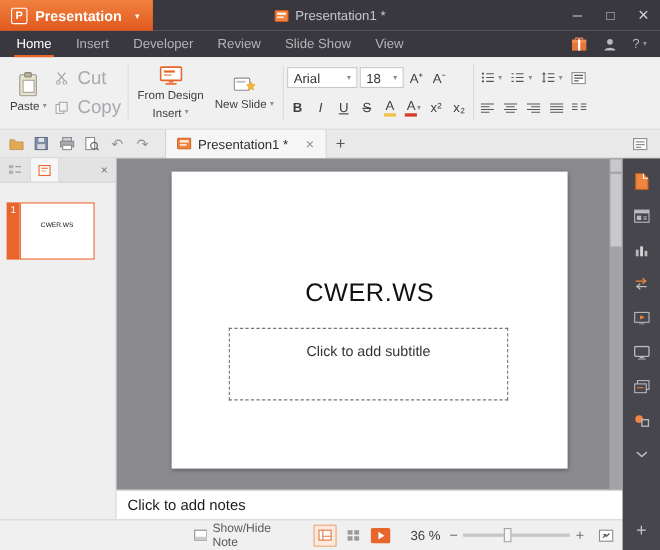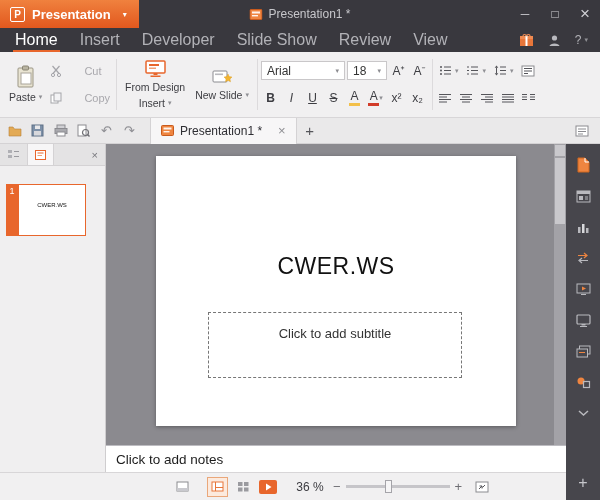--- a/index.html
+++ b/index.html
@@ -14,36 +14,36 @@
   .app-logo{width:15px;height:15px;border:1.5px solid #fff;border-radius:2px;color:#fff;font-size:10px;font-weight:bold;display:flex;align-items:center;justify-content:center}
   .app-name{color:#fff;font-weight:bold;font-size:13px}
   .app-caret{color:#fff;font-size:8px;margin-left:5px}
   .tb-center{position:absolute;left:50%;transform:translateX(-50%);display:flex;align-items:center;gap:6px;color:#c7c7cb;font-size:12px}
   .win-controls{margin-left:auto;display:flex;height:100%}
   .win-btn{width:30px;display:flex;align-items:center;justify-content:center;color:#cfcfd3;font-size:12px}
   .win-btn.close{font-size:17px}
 
   
   .menubar{height:24px;background:#39383e;display:flex;align-items:stretch;padding-left:4px;flex:0 0 auto}
-  .mtab{padding:0 11px;display:flex;align-items:center;color:#b2b2b7;font-size:16px;position:relative}
+  .mtab{padding:0 11px;display:flex;align-items:center;color:#b2b2b7;font-size:12px;position:relative}
   .mtab.active{color:#fff}
   .mtab.active::after{content:"";position:absolute;left:9px;right:9px;bottom:0;height:2px;background:#e8662c}
   .menu-right{margin-left:auto;display:flex;align-items:center;gap:14px;padding-right:12px}
   .help{color:#b2b2b7;font-size:12px;display:flex;align-items:center;gap:3px}
   .mini-caret{font-size:7px;color:#8f8f94}
 
   
   .ribbon{height:66px;border-bottom:1px solid #d8d6d8;display:flex;align-items:stretch;padding:3px 4px;background:#f1f0f1;flex:0 0 auto;overflow:hidden}
   .rsep{width:1px;background:#dcdadc;margin:4px 3px;flex:0 0 auto}
   .rbig{display:flex;flex-direction:column;align-items:center;justify-content:center;gap:3px;font-size:10.5px;color:#3d3d42;padding:0 5px;text-align:center;line-height:1.15}
   .rbig .lbl-row{display:flex;align-items:center;gap:3px}
   .rbig.disabled{color:#a9a8ad}
   .rcol{display:flex;flex-direction:column;justify-content:space-around;padding:2px 0}
   .rrow{display:flex;align-items:center;gap:2px}
-  .sbtn{display:flex;align-items:flex-end;gap:22px;font-size:11px;padding:1px 3px}
+  .sbtn{display:flex;align-items:center;gap:8px;font-size:17px;padding:1px 3px}
   .sbtn.disabled{color:#a9a8ad}
   .combo{background:#fff;border:1px solid #c9c7c9;height:19px;display:flex;align-items:center;padding:0 5px;font-size:12px;color:#333;gap:4px}
   .combo .cc{margin-left:auto;color:#8b8b90;font-size:7px}
   .fbtn{min-width:19px;height:19px;display:flex;align-items:center;justify-content:center;font-size:12px;color:#3d3d42;padding:0 1px}
   .fbtn.b{font-weight:bold}.fbtn.i{font-style:italic}.fbtn.u span{text-decoration:underline}.fbtn.s span{text-decoration:line-through}
   .abar{display:flex;flex-direction:column;align-items:center;line-height:1}
   .abar .bar{width:11px;height:3px;margin-top:1px}
   .dd{display:flex;align-items:center;gap:3px;padding:1px 3px}
 
   
@@ -68,21 +68,21 @@
   .thumb-wrap{display:flex;align-items:flex-start;padding:18px 8px 0 6px}
   .num-strip{width:12px;height:52px;background:#e8662c;color:#fff;font-size:9px;text-align:center;padding-top:2px}
   .thumb{width:68px;height:52px;background:#fff;border:1px solid #e8662c}
   .thumb-title{font-size:6px;color:#111;text-align:center;margin-top:17px}
 
   
   .canvas-col{flex:1;display:flex;flex-direction:column;min-width:0}
   .canvas{flex:1;background:#8b8a8f;position:relative;overflow:hidden}
   .slide{position:absolute;left:50%;transform:translateX(-50%);top:12px;width:360px;height:270px;background:#fff;box-shadow:0 1px 4px rgba(0,0,0,.35)}
   .slide-title{position:absolute;top:97px;left:0;right:0;text-align:center;font-size:23px;color:#111;letter-spacing:.5px}
-  .subtitle-box{position:absolute;left:52px;top:156px;width:254px;height:66px;border:1px dashed #777;text-align:center;padding-top:13px;font-size:13px;color:#333}
+  .subtitle-box{position:absolute;left:52px;top:142px;width:254px;height:66px;border:1px dashed #777;text-align:center;padding-top:13px;font-size:13px;color:#333}
   .vscroll{position:absolute;top:0;bottom:0;right:0;width:12px;background:#a3a2a7}
   .vs-top{position:absolute;top:1px;left:1px;width:10px;height:11px;background:#c9c8cc}
   .vthumb{position:absolute;top:14px;left:1px;width:10px;height:66px;background:#c9c8cc}
   .notes{height:27px;background:#fff;border-top:1px solid #bdbcc1;display:flex;align-items:center;padding-left:10px;font-size:13.5px;color:#1c1c1c;flex:0 0 auto}
 
   
   .statusbar{height:28px;border-top:1px solid #d8d6d8;display:flex;align-items:center;background:#f1f0f1;padding:0 8px;font-size:11px;color:#5a5a5f;flex:0 0 auto}
   .note-toggle{display:flex;align-items:center;gap:5px;margin-left:168px}
   .view-btns{display:flex;align-items:center;gap:4px;margin-left:18px}
   .vbtn{width:21px;height:20px;display:flex;align-items:center;justify-content:center;border:1px solid transparent}
@@ -121,22 +121,22 @@
       <span class="win-btn">─</span>
       <span class="win-btn">□</span>
       <span class="win-btn close">×</span>
     </div>
   </div>
 
   <div class="menubar">
     <div class="mtab active">Home</div>
     <div class="mtab">Insert</div>
     <div class="mtab">Developer</div>
+    <div class="mtab">Review</div>
     <div class="mtab">Slide Show</div>
-    <div class="mtab">Review</div>
     <div class="mtab">View</div>
     <div class="menu-right">
       <svg width="15" height="14">
           <rect x="1" y="5" width="13" height="8" fill="#e8763a"></rect>
           <rect x="1" y="3" width="13" height="3" fill="#f08b52"></rect>
           <rect x="6.5" y="2.5" width="2" height="10.5" fill="#fff"></rect>
           <path d="M4 3c0-2 3-2 3.5 0M11 3c0-2-3-2-3.5 0" fill="none" stroke="#f08b52" stroke-width="1.2"></path>
         </svg>
       <svg width="13" height="13">
           <circle cx="6.5" cy="4" r="2.6" fill="#b9b9be"></circle>
@@ -202,21 +202,21 @@
         </svg>
       <span class="lbl-row">
           <span>New Slide</span>
           <span class="mini-caret">▾</span>
         </span>
     </div>
     <div class="rsep"></div>
 
     <div class="rcol">
       <div class="rrow">
-        <div class="combo" style="width:84px">
+        <div class="combo" style="width:64px">
           <span>Arial</span>
           <span class="cc">▾</span>
         </div>
         <div class="combo" style="width:40px">
           <span>18</span>
           <span class="cc">▾</span>
         </div>
         <div class="fbtn">A⁺</div>
         <div class="fbtn">A⁻</div>
       </div>
@@ -434,20 +434,21 @@
           <div class="notes">Click to add notes</div>
         </div>
       </div>
 
       <div class="statusbar">
         <div class="note-toggle">
           <svg width="13" height="11">
               <rect x="1" y="1" width="11" height="9" fill="#fff" stroke="#8b8b90"></rect>
               <rect x="1" y="7" width="11" height="3" fill="#c9c9ce"></rect>
             </svg>
+          <span>Show/Hide Note</span>
         </div>
         <div class="view-btns">
           <div class="vbtn active">
             <svg width="13" height="11">
                 <rect x="1" y="1" width="11" height="9" fill="#fff" stroke="#e8763a"></rect>
                 <line x1="4.5" y1="1" x2="4.5" y2="10" stroke="#e8763a"></line>
                 <line x1="4.5" y1="6.5" x2="12" y2="6.5" stroke="#e8763a"></line>
               </svg>
           </div>
           <div class="vbtn">

